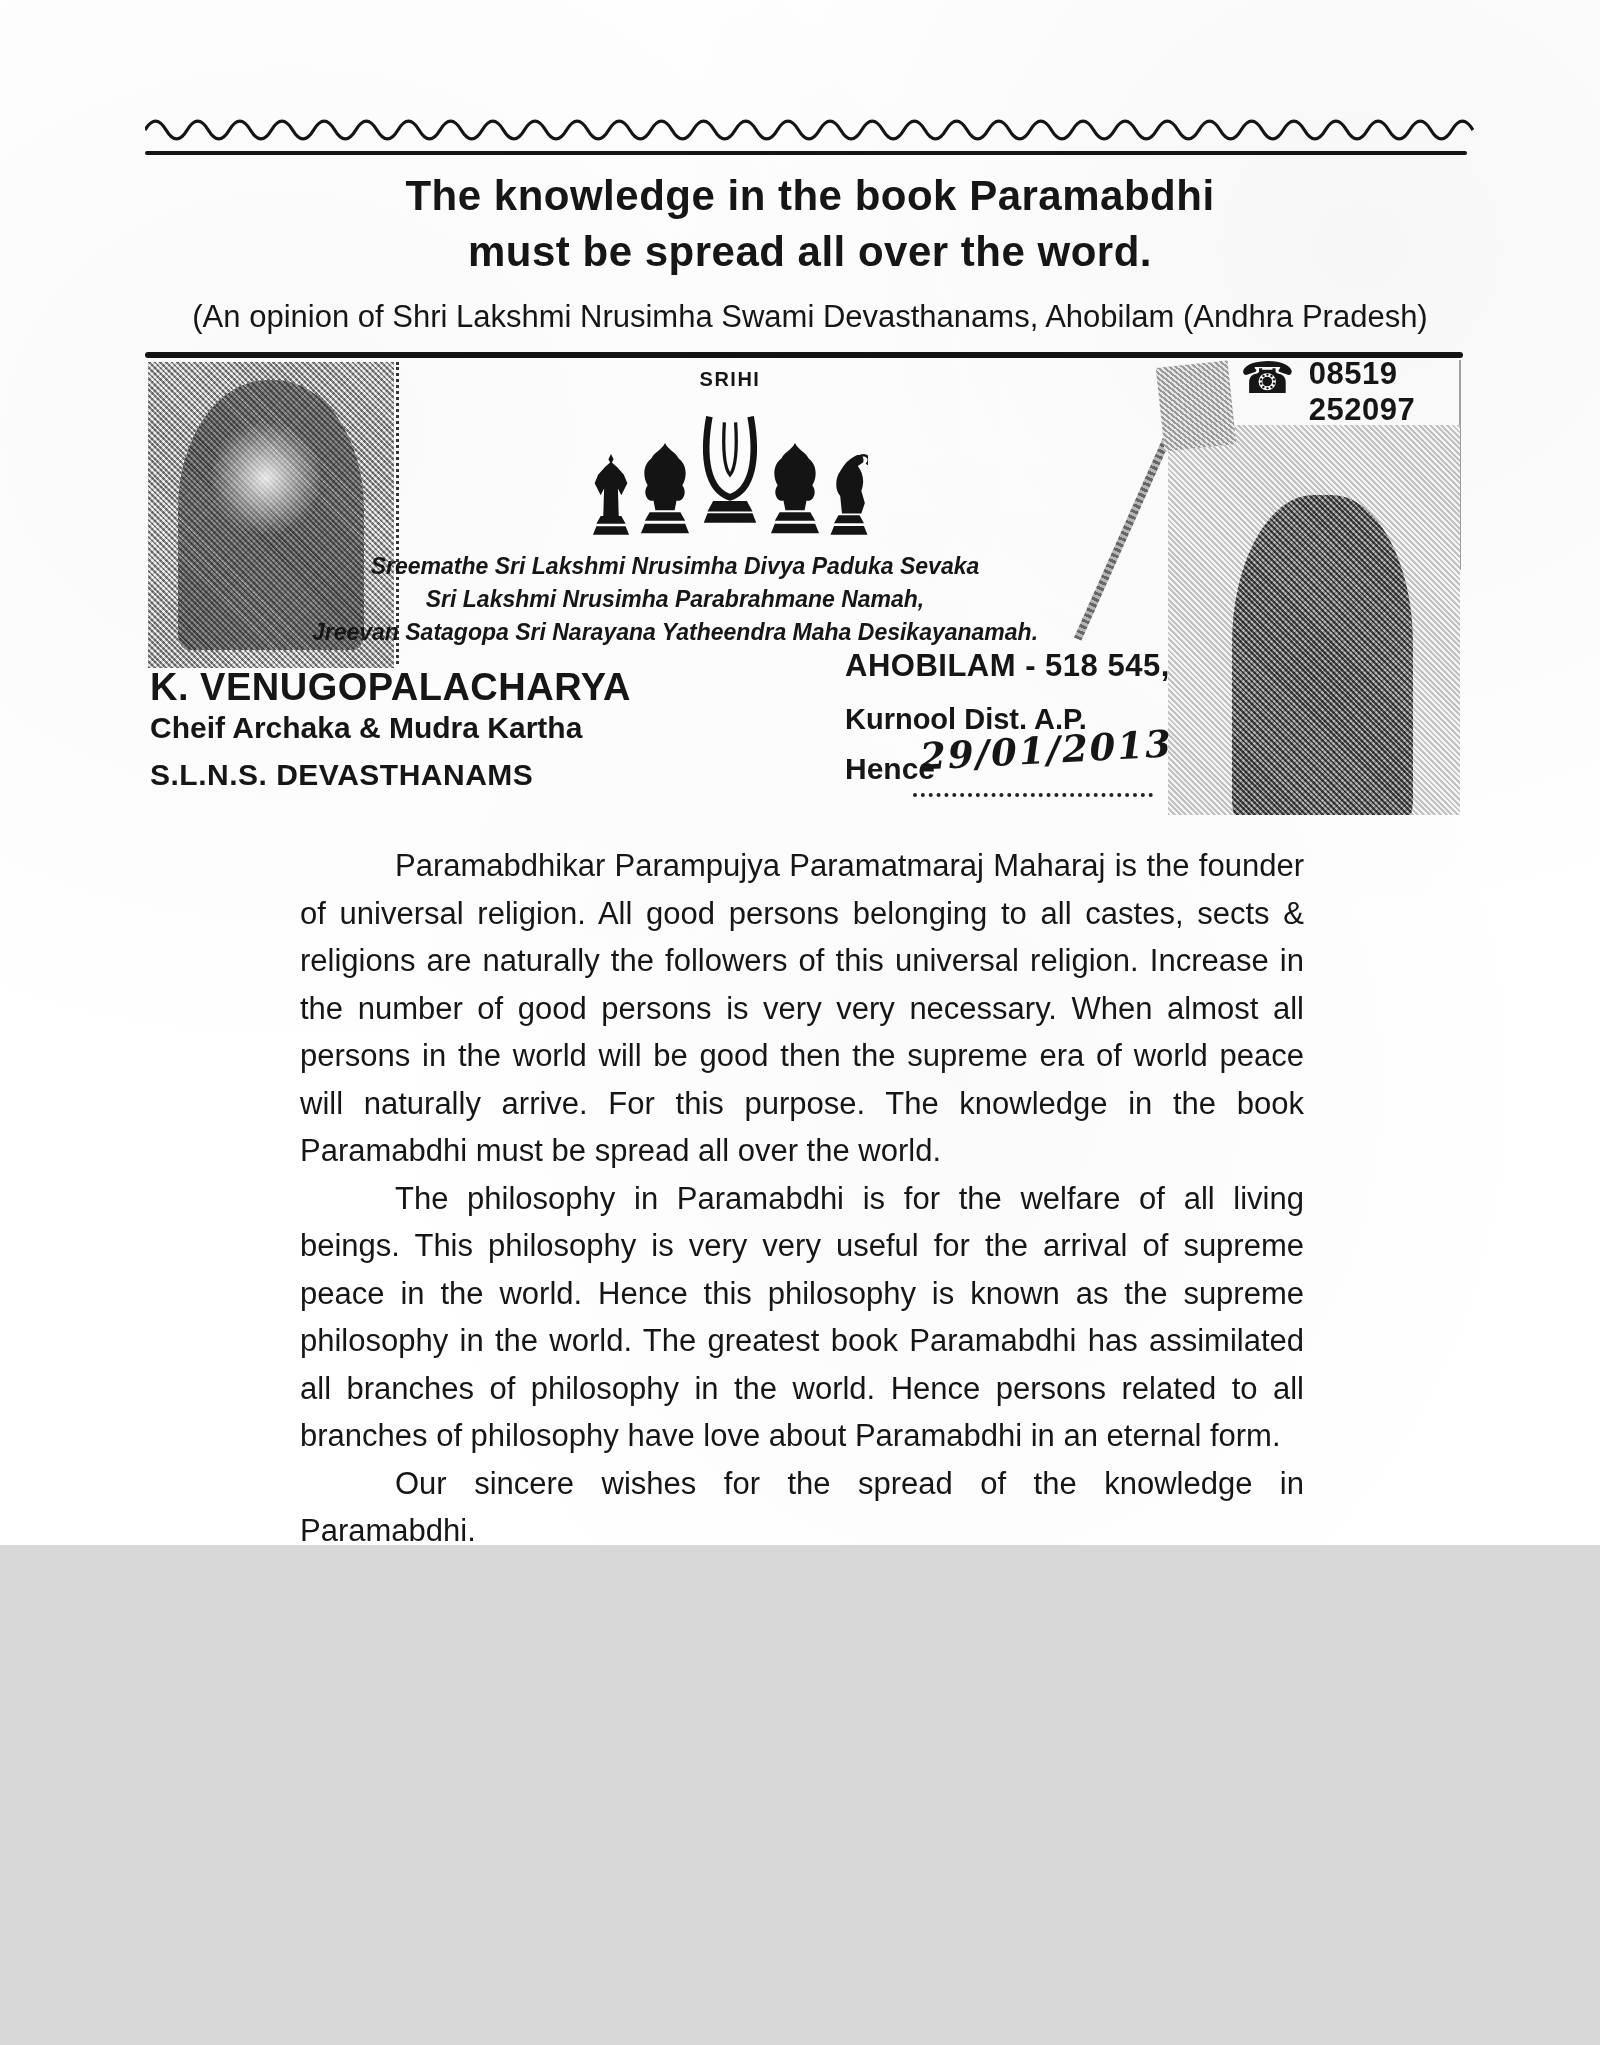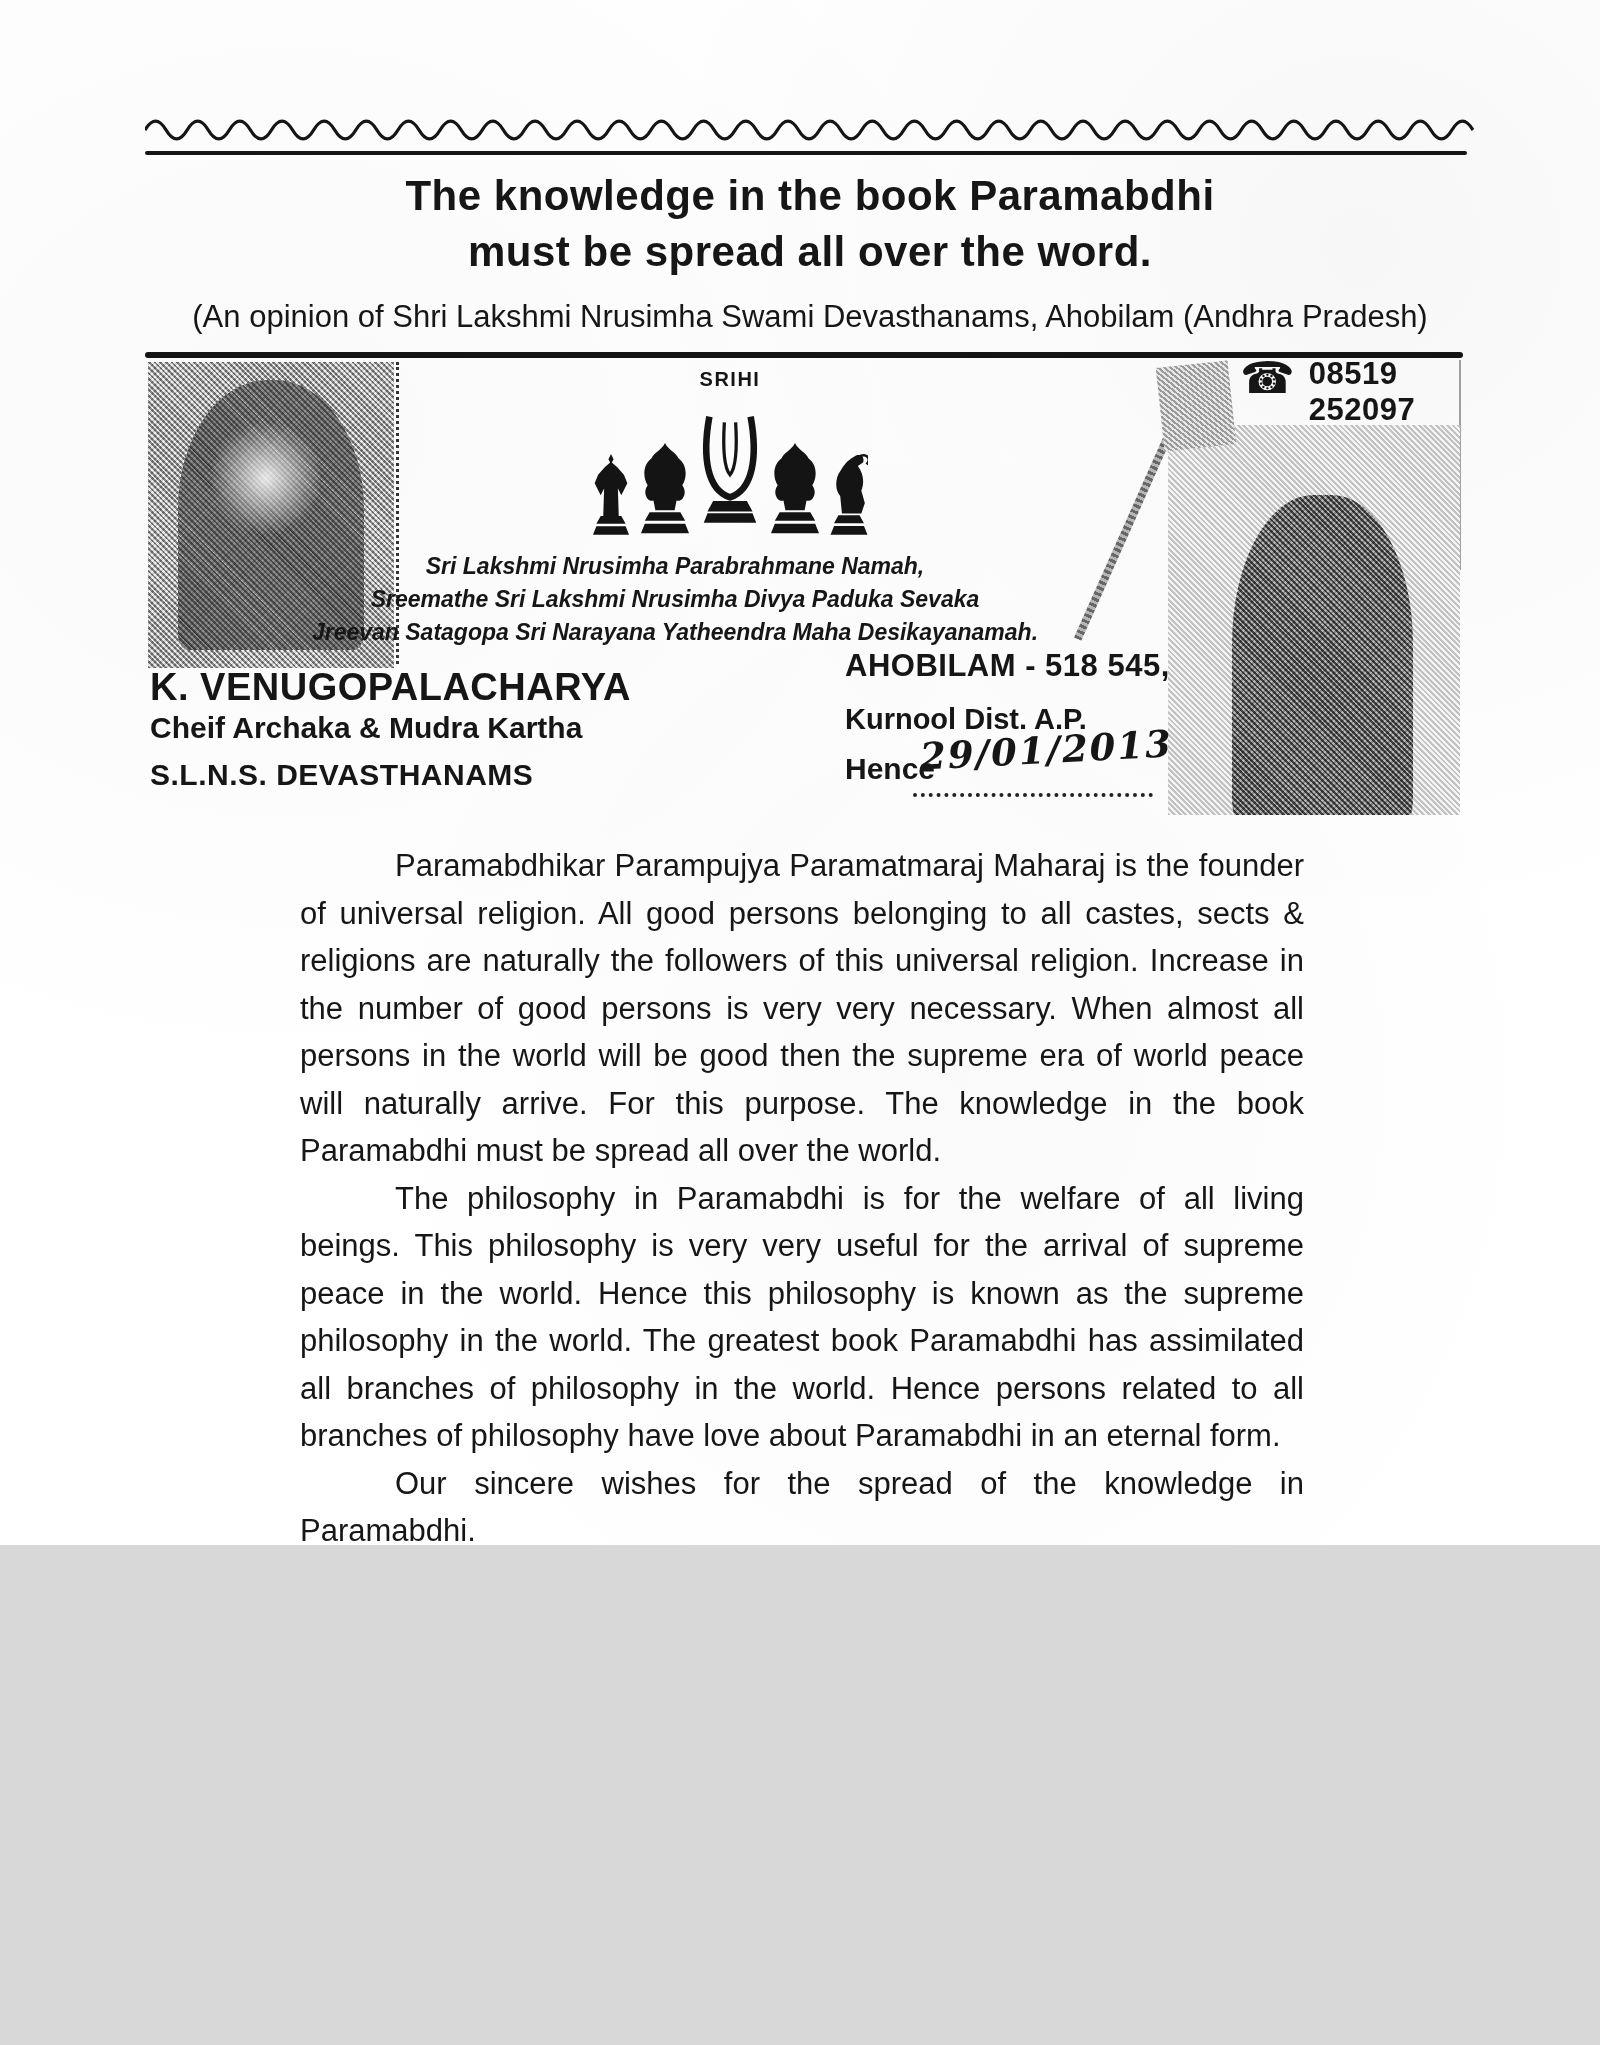--- a/index.html
+++ b/index.html
@@ -142,22 +142,22 @@
     <svg width="50" height="98" viewBox="0 0 52 100">
       <path class="statue-fill" d="M26,0 C30,8 38,10 40,16 C48,22 50,34 44,44 C50,52 44,62 38,60 L36,70 L16,70 L14,60 C8,62 2,52 8,44 C2,34 4,22 12,16 C14,10 22,8 26,0 Z M10,72 h32 l5,9 h-42 z M5,84 h42 l4,10 h-50 z"></path>
     </svg>
     <svg width="38" height="88" viewBox="0 0 40 100">
       <path class="statue-fill" d="M28,4 C34,2 38,6 36,12 L30,16 C36,24 38,34 34,44 L38,58 L34,70 L12,70 L10,50 C4,44 4,30 10,22 C14,14 20,8 28,4 Z M8,72 h24 l5,9 h-34 z M3,84 h34 l4,10 h-42 z"></path>
       <path d="M30,6 C40,0 46,8 40,14" stroke="#141414" stroke-width="3" fill="none"></path>
     </svg>
   </div>
 
   <div class="abs invocation">
+    <div>Sreemathe Sri Lakshmi Nrusimha Divya Paduka Sevaka</div>
     <div>Sri Lakshmi Nrusimha Parabrahmane Namah,</div>
-    <div>Sreemathe Sri Lakshmi Nrusimha Divya Paduka Sevaka</div>
     <div>Jreevan Satagopa Sri Narayana Yatheendra Maha Desikayanamah.</div>
   </div>
 
   <div class="abs phone-wrap">
     <span class="phone-glyph"></span>
     <span class="phone-numbers">
       <div>08519</div>
       <div>252097</div>
     </span>
   </div>

